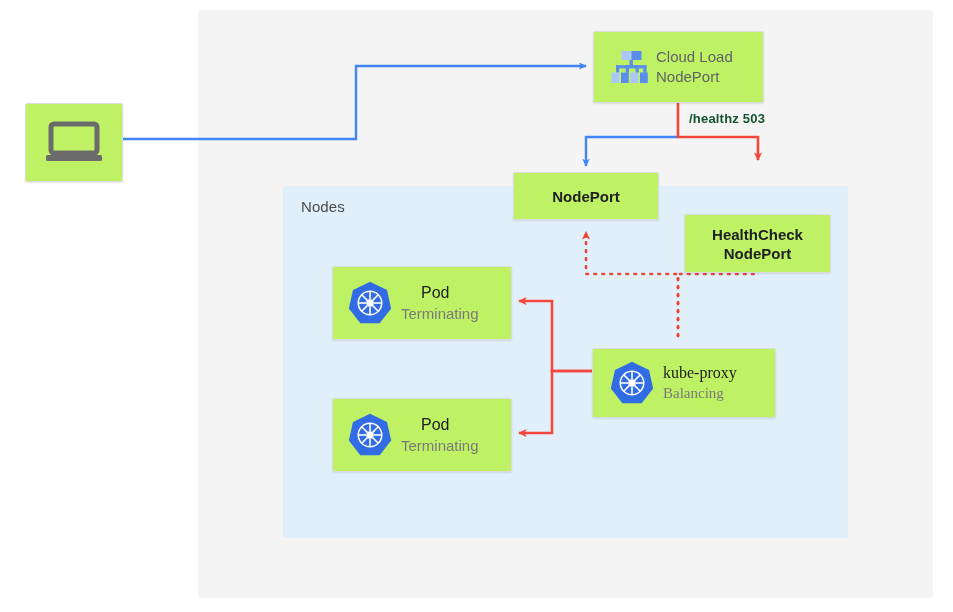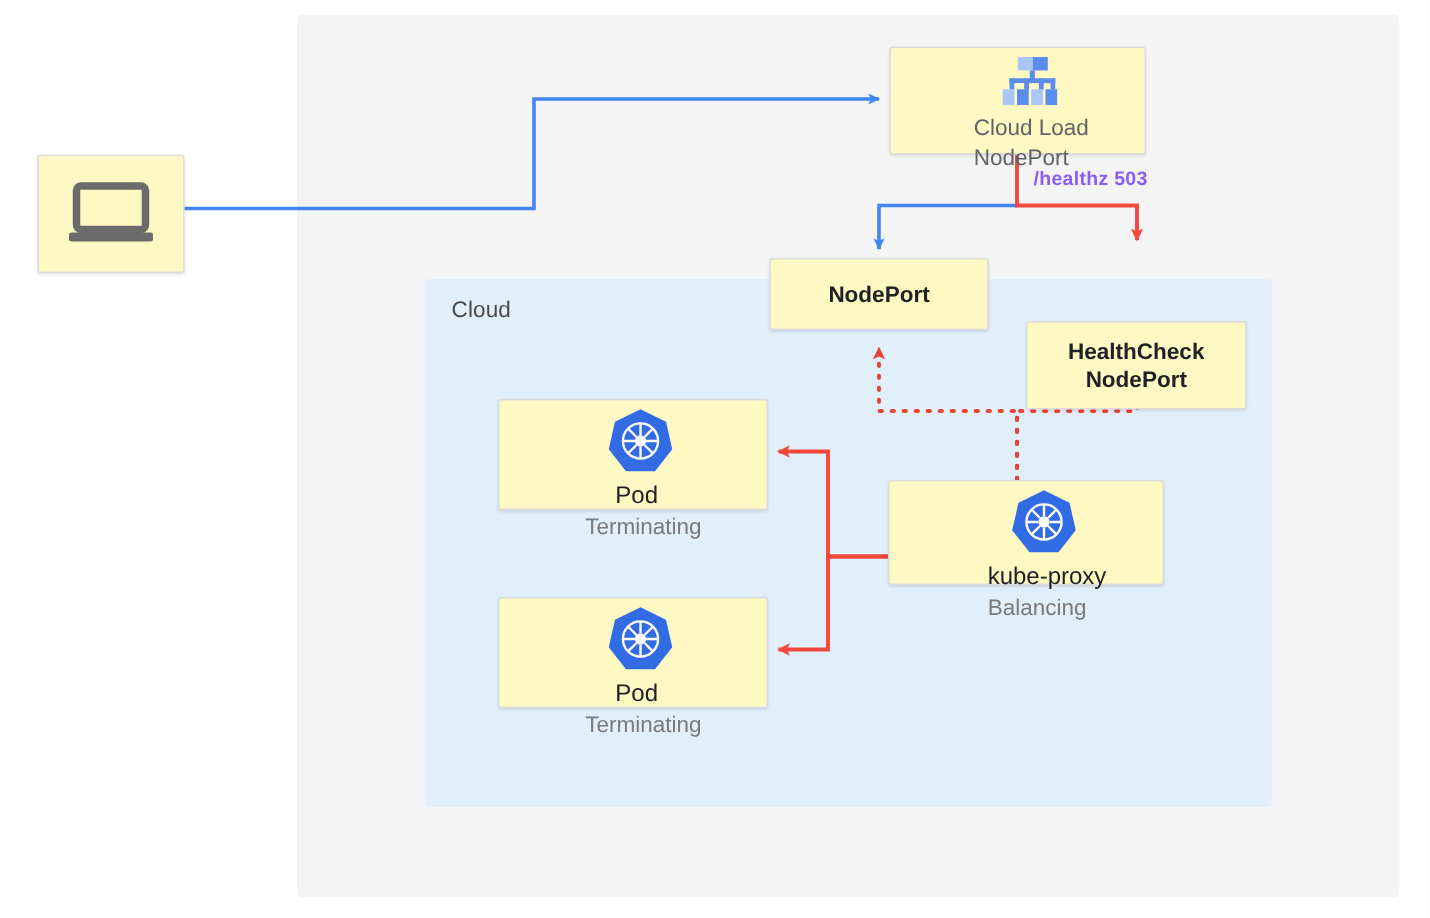--- a/index.html
+++ b/index.html
@@ -34,26 +34,25 @@
   }
   #nodes-label {
     left: 301px; top: 198px;
     font-size: 15px;
     color: #4a4a4a;
     letter-spacing: .1px;
   }
 
   
   .card {
-    background: #fef9c3;
+    background: #bef264;
     border: 1px solid #dcdcdc;
     border-radius: 2px;
     box-shadow: 0 1px 2px rgba(0,0,0,0.10);
     box-sizing: border-box;
-    flex-direction: column;
   }
 
   
   #client-card {
     left: 25px; top: 103px;
     width: 98px; height: 79px;
     display: flex; align-items: center; justify-content: center;
   }
   .laptop-icon svg { display: block; }
 
@@ -94,51 +93,52 @@
   }
   #pod-1 { left: 332px; top: 266px; }
   #pod-2 { left: 332px; top: 398px; }
   .k8s-icon { width: 54px; flex: 0 0 54px; display:flex; align-items:center; justify-content:center; }
   .pod-text { margin-left: 4px; }
   .pod-title { font-size: 16px; color: #202124; line-height: 20px; margin-left: 20px; }
   .pod-sub  { font-size: 15px; color: #7a7a7a; line-height: 21px; text-align: right; }
 
   
   #kube-proxy-card {
-    left: 592px; top: 320px;
+    left: 592px; top: 348px;
     width: 184px; height: 70px;
     display:flex; align-items:center;
-    padding-left: 24px;
+    padding-left: 12px;
+    font-family: Liberation Serif, serif;
   }
   #kube-proxy-card .kp-text { margin-left: 4px; }
   .kp-title { font-size: 16px; color: #202124; line-height: 20px; }
   .kp-sub   { font-size: 15px; color: #7a7a7a; line-height: 21px; }
 
   
   #healthz-label {
     left: 689px; top: 111px;
-    font-size: 13px; font-weight: bold; color: #8b5cf6;
+    font-size: 13px; font-weight: bold; color: #14532d;
     letter-spacing: .2px;
   }
 
   
   #wires-back, #wires-front {
     left: 0; top: 0; width: 953px; height: 612px;
     pointer-events: none;
   }
 </style>
 </head>
 <body>
 
 <div id="canvas">
 
   <div class="abs" id="outer-region"></div>
 
   <div class="abs" id="nodes-region"></div>
-  <div class="abs" id="nodes-label">Cloud</div>
+  <div class="abs" id="nodes-label">Nodes</div>
 
   <svg class="abs" id="wires-back" viewBox="0 0 953 612">
     <defs>
       <marker id="arrow-blue" markerWidth="10" markerHeight="10" refX="7.2" refY="4" orient="auto" markerUnits="userSpaceOnUse">
         <path d="M0,0.3 L8,4 L0,7.7 L1.9,4 Z" fill="#4285f4"></path>
       </marker>
       <marker id="arrow-red" markerWidth="11" markerHeight="11" refX="7.6" refY="4.4" orient="auto" markerUnits="userSpaceOnUse">
         <path d="M0,0.3 L8.6,4.4 L0,8.5 L2.0,4.4 Z" fill="#ea4335"></path>
       </marker>
       <marker id="arrow-red2" markerWidth="11" markerHeight="11" refX="7.6" refY="4.4" orient="auto" markerUnits="userSpaceOnUse">

